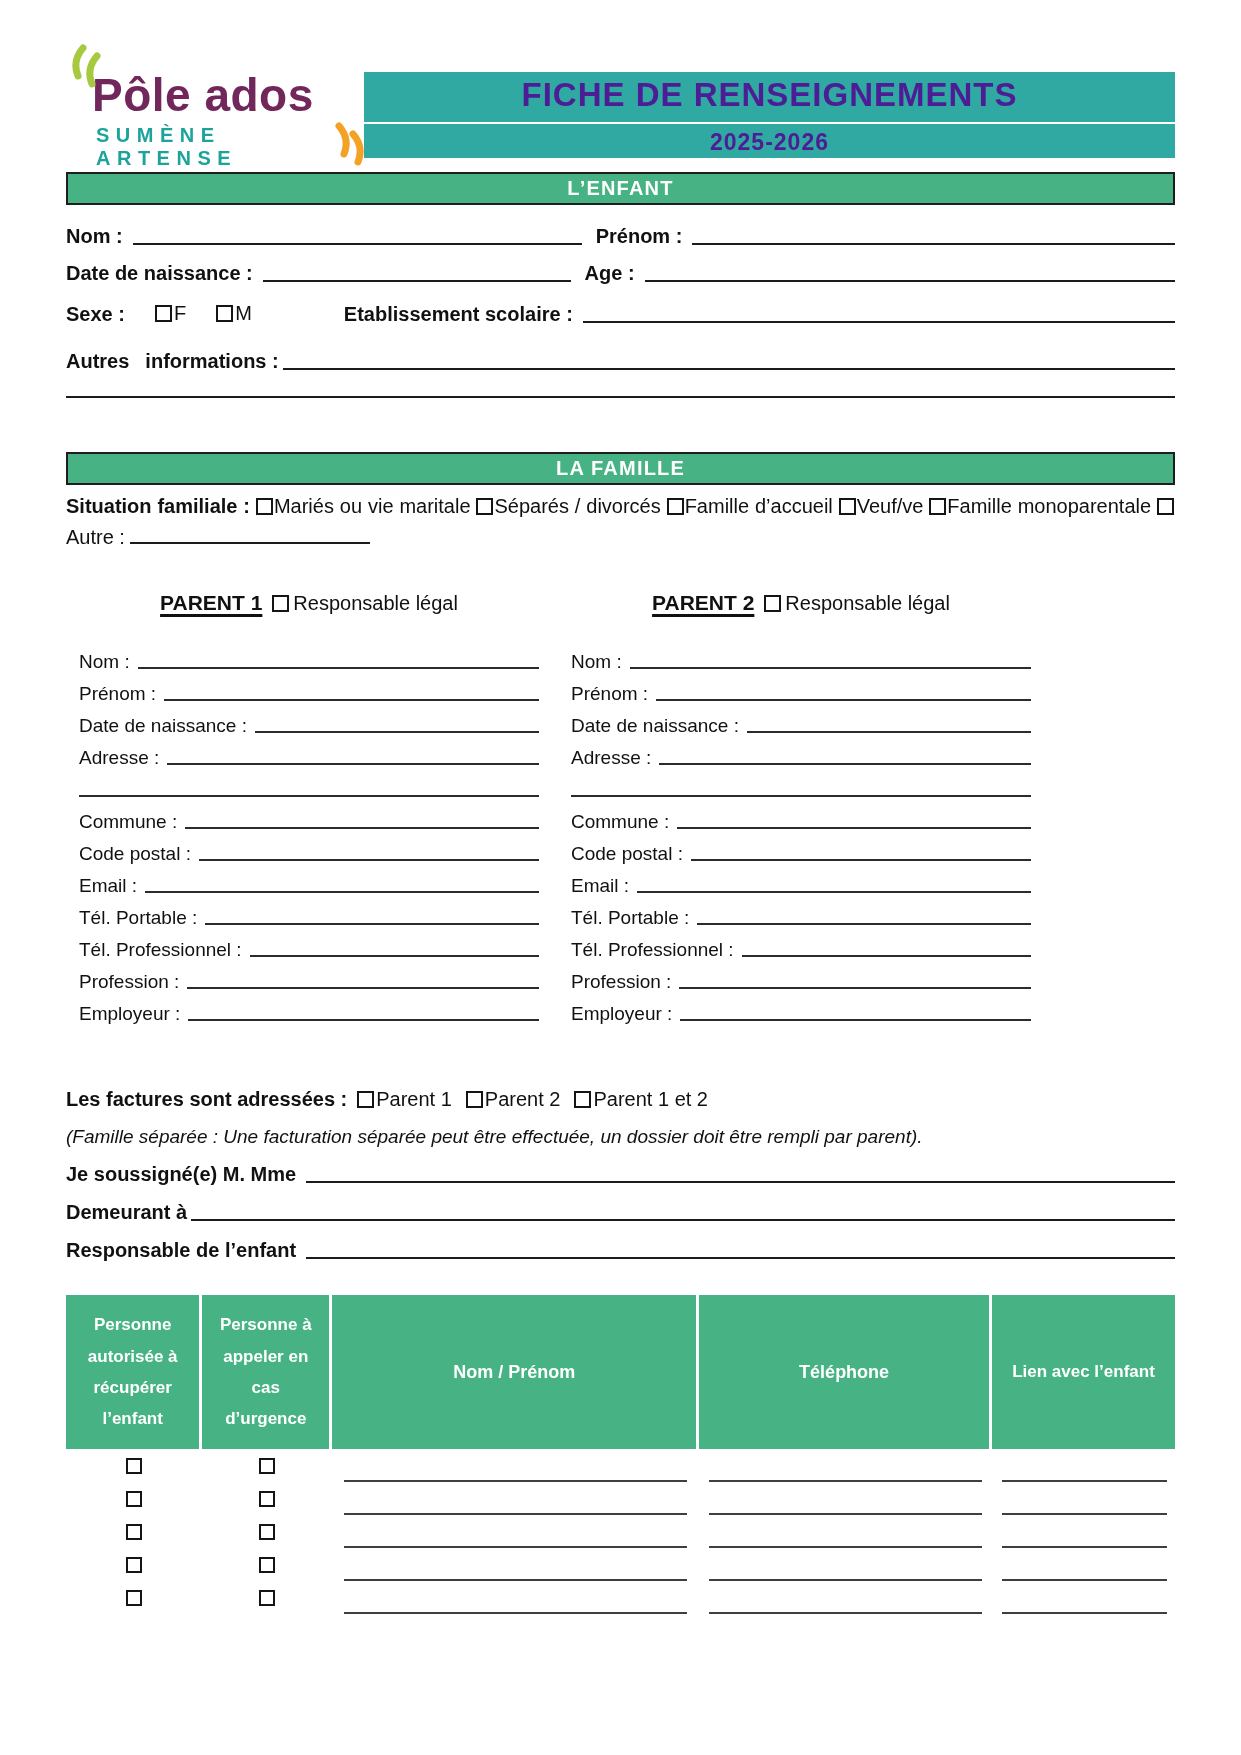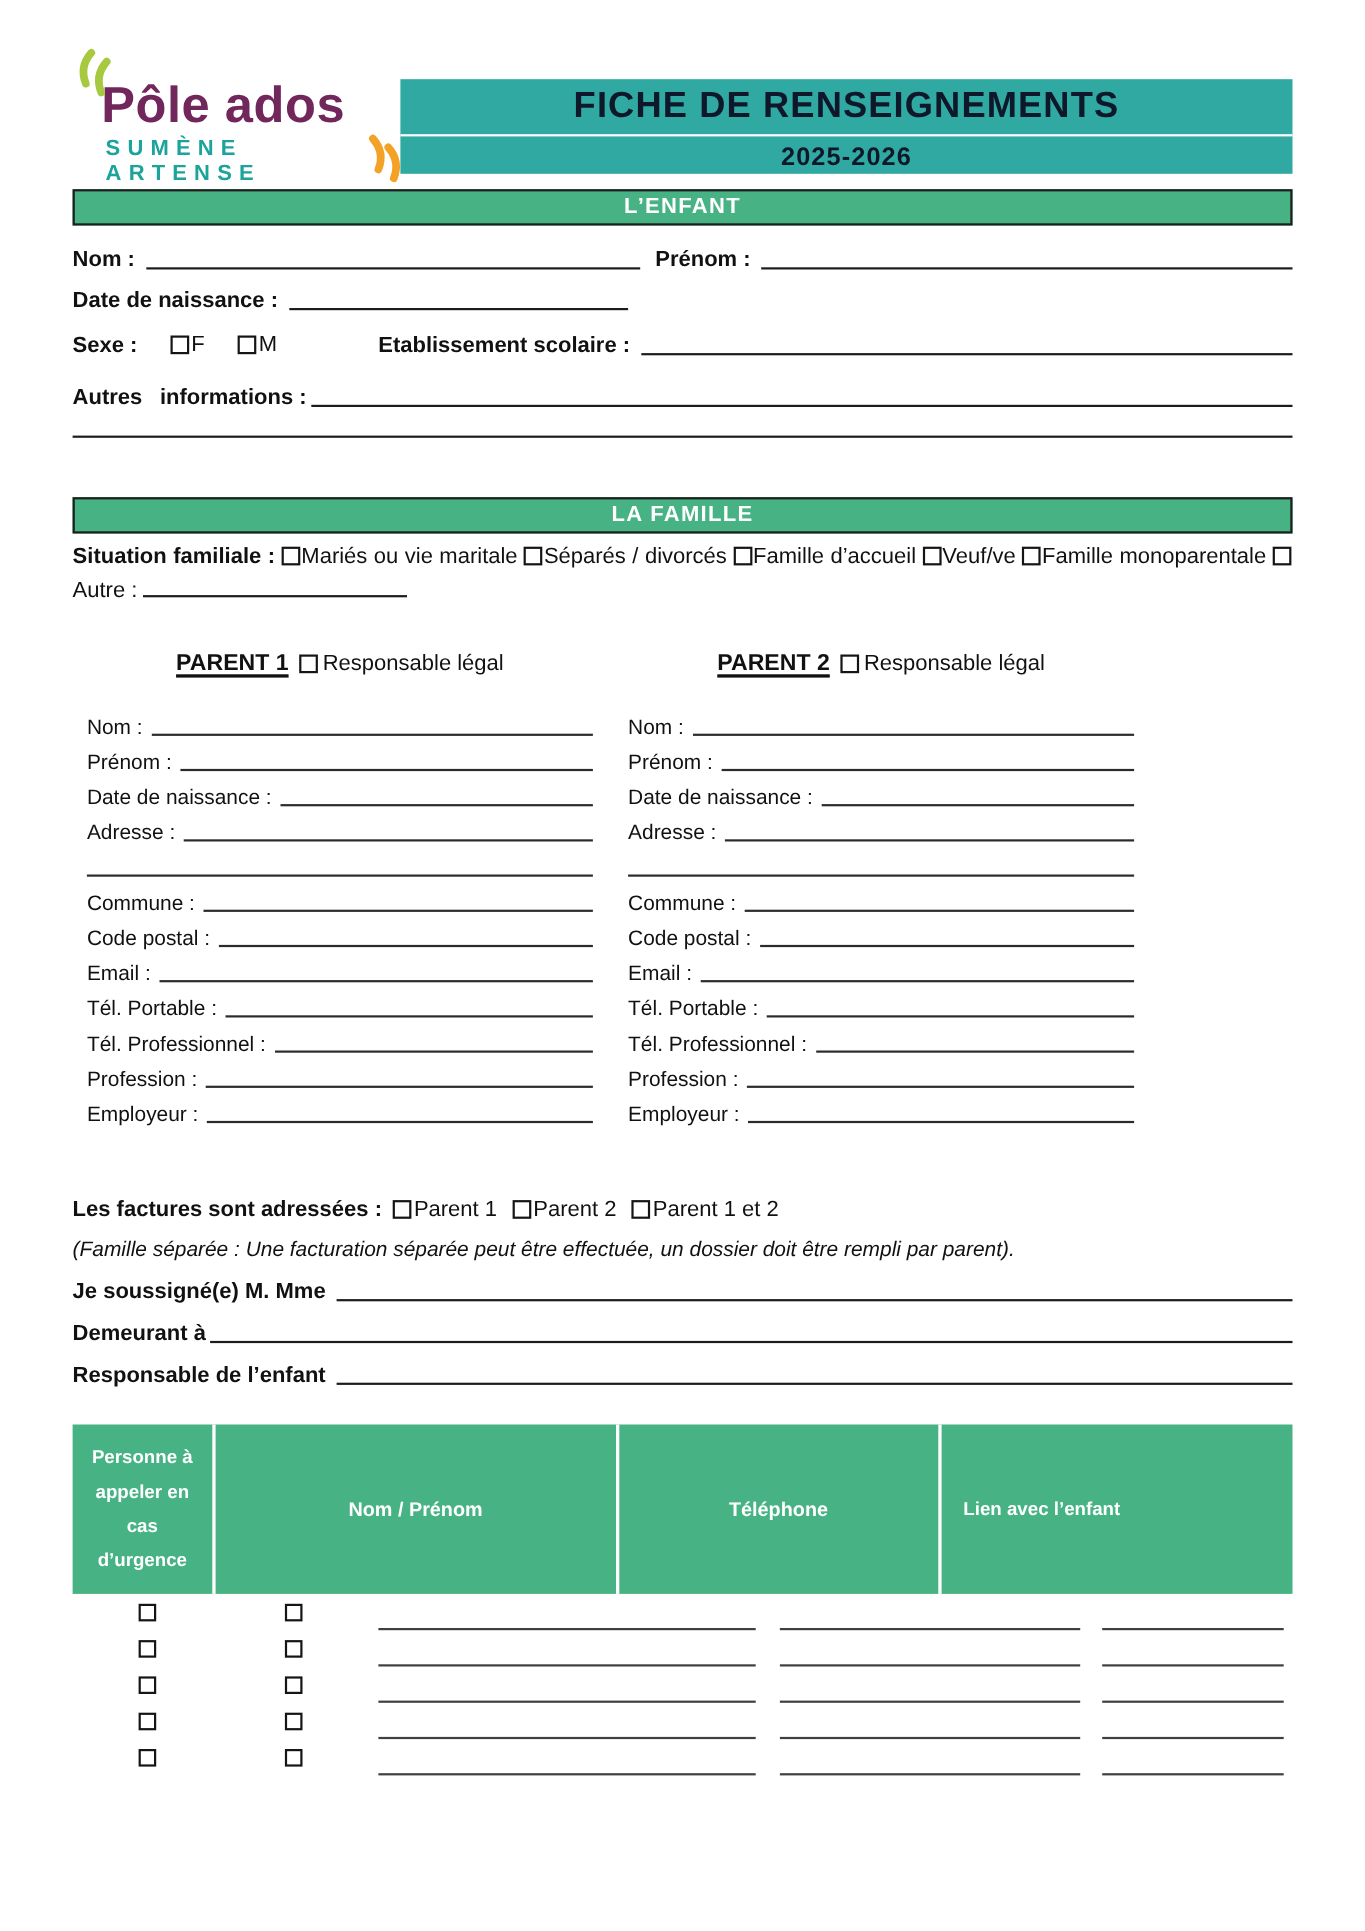--- a/index.html
+++ b/index.html
@@ -8,21 +8,21 @@
   .page { position:relative; width:1241px; height:1755px; margin:0 auto; background:#fff;
           padding:42px 66px 0 66px; overflow:hidden; }
 
   
   .header-row { display:flex; height:116px; }
   .logo { position:relative; width:298px; flex:none; }
   .logo-title { margin:26px 0 0 26px; font-size:46px; font-weight:800; color:#71275B; letter-spacing:0.5px; }
   .logo-sub { margin:2px 0 0 30px; font-size:20px; font-weight:700; color:#1BA39C; letter-spacing:6.5px; }
   .swoosh-left { position:absolute; top:0; left:2px; }
   .swoosh-right { position:absolute; right:-4px; bottom:-10px; }
-  .teal-banner { flex:1; margin-top:30px; height:86px; background:#2FA9A1; color:#0f172a; text-align:center;
+  .teal-banner { flex:1; margin-top:30px; height:86px; background:#2FA9A1; color:#4c1d95; text-align:center;
                  display:flex; flex-direction:column; justify-content:center; }
   .teal-title { font-size:33px; font-weight:800; letter-spacing:1px; padding:4px 0 8px 0; }
   .teal-sep { height:0; border-top:2px solid #ffffff; width:100%; }
   .teal-year { font-size:23px; font-weight:800; padding:5px 0 2px 0; letter-spacing:1px; }
 
   
   .section-banner { width:100%; height:33px; background:#47B384; border:2px solid #1E1E1E; color:#fff;
                     font-size:20px; font-weight:800; letter-spacing:1.2px; text-align:center;
                     display:flex; align-items:center; justify-content:center; }
 
@@ -133,20 +133,24 @@
       <span class="flabel">Prénom :</span>
       <span class="fline"></span>
     </div>
   </div>
 
   <div class="frow row-ddn">
     <div class="half-l45">
       <span class="flabel">Date de naissance :</span>
       <span class="fline"></span>
     </div>
+    <div class="half-r54">
+      <span class="flabel">Age :</span>
+      <span class="fline"></span>
+    </div>
   </div>
 
   <div class="frow row-sexe">
     <span class="flabel">Sexe :</span>
     <span class="sexe-opt" style="margin-bottom:1px;">
       <span class="cb"></span>
       <span>F</span>
     </span>
     <span class="sexe-opt" style="margin-bottom:1px;">
       <span class="cb"></span>
@@ -316,20 +320,21 @@
     <span class="flabel">Demeurant à</span>
     <span class="fline nogap"></span>
   </div>
   <div class="arow">
     <span class="flabel">Responsable de l’enfant</span>
     <span class="fline"></span>
   </div>
 
   <div class="auth-table">
     <div class="t-head">
+      <div class="th th1 sep">Personne autorisée à récupérer l’enfant</div>
       <div class="th th2 sep">Personne à appeler en cas d’urgence</div>
       <div class="th th3 sep">Nom / Prénom</div>
       <div class="th th4 sep">Téléphone</div>
       <div class="th th5">Lien avec l’enfant</div>
     </div>
 
     <div class="t-row">
       <div class="td td1">
           <span class="cb"></span>
         </div>

